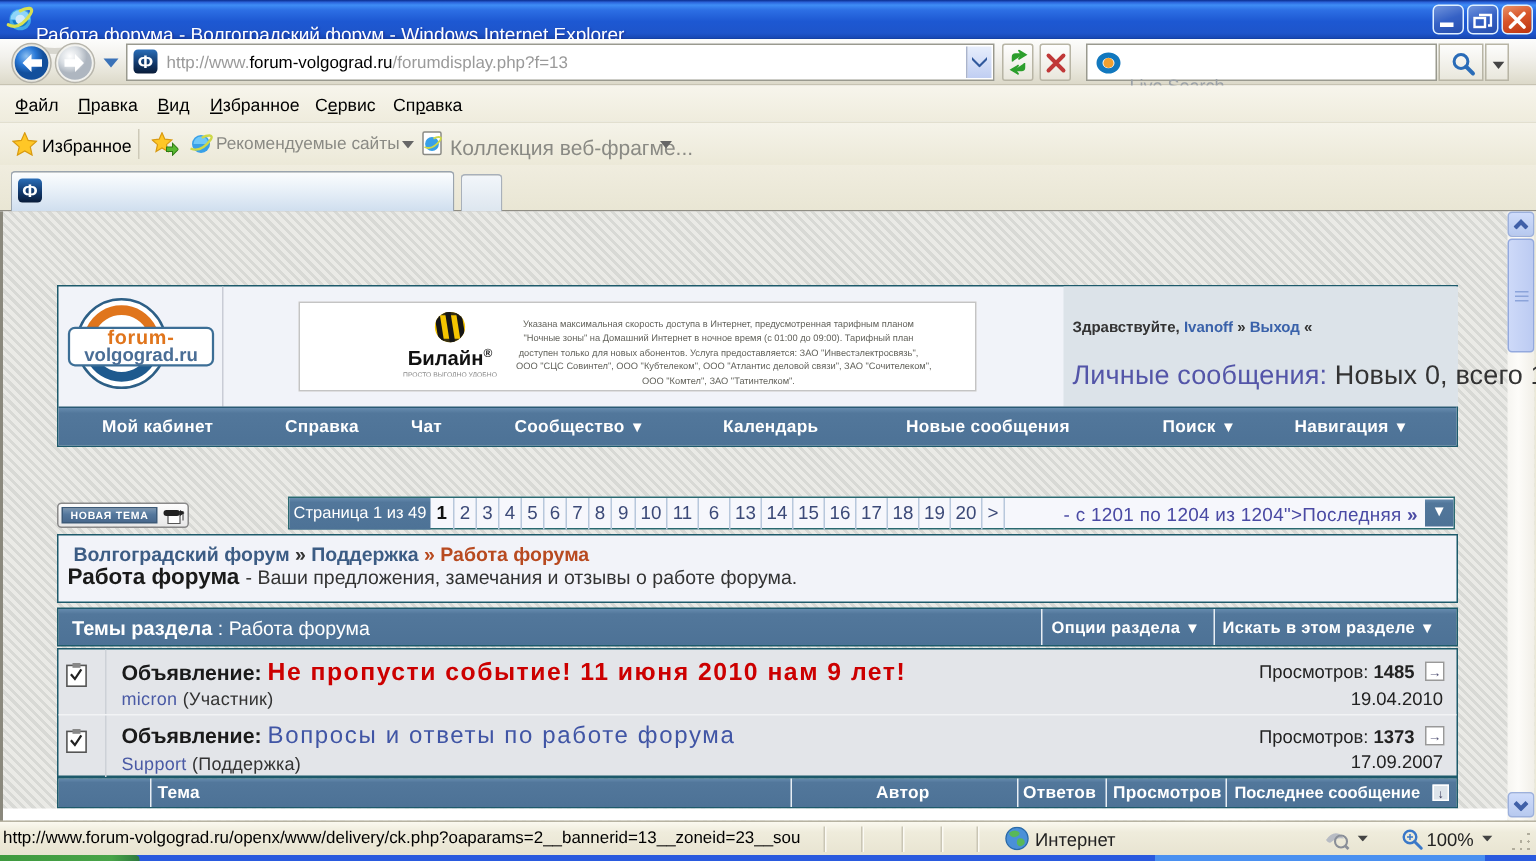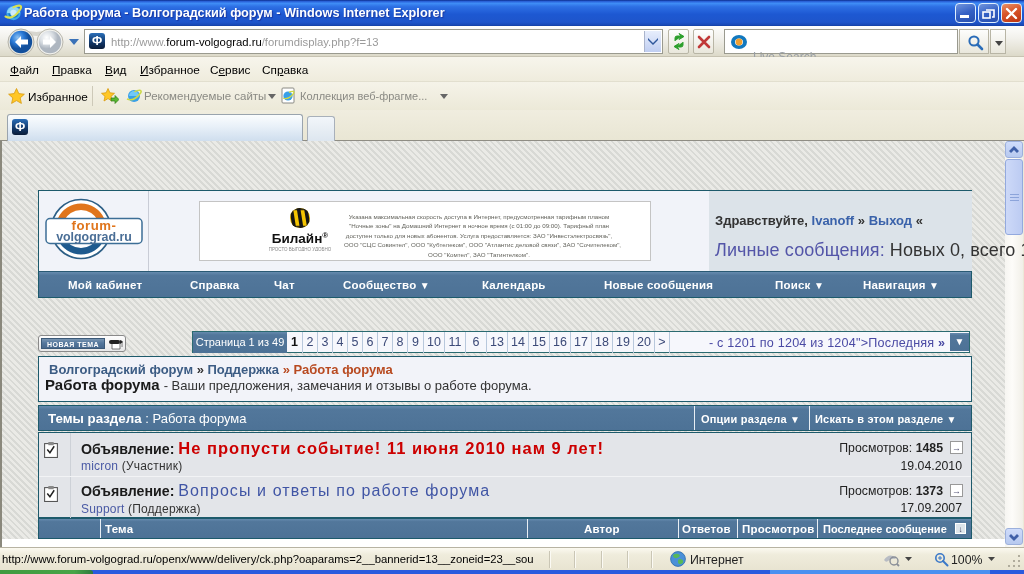--- a/index.html
+++ b/index.html
@@ -2,21 +2,21 @@
 <html><head><meta charset="utf-8">
 <style>
 *{margin:0;padding:0;box-sizing:border-box;}
 html,body{width:1024px;height:574px;overflow:hidden;}
 body{font-family:"Liberation Sans",sans-serif;position:relative;background:#fff;}
 #screen{position:absolute;left:0;top:0;width:1024px;height:574px;}
 .abs{position:absolute;}
 
 #titlebar{left:0;top:0;width:1024px;height:26px;
 background:linear-gradient(180deg,#0b2c8e 0%,#2b65dc 6%,#3f8df6 13%,#2d6fe4 26%,#1d58d2 55%,#1e55cb 85%,#1848b4 97%,#123c9a 100%);}
-#titletext{left:24px;top:6px;color:#fff;font-size:12.7px;font-weight:bold;text-shadow:1px 1px 1px #1a37a0;}
+#titletext{left:24px;top:16px;color:#fff;font-size:12.7px;font-weight:normal;text-shadow:1px 1px 1px #1a37a0;}
 .winbtn{top:3px;width:21px;height:20px;border-radius:4px;border:1px solid #dff0ff;}
 #btnmin{left:955px;background:linear-gradient(160deg,#7195dd 0%,#3561c5 50%,#274fae 100%);}
 #btnmax{left:978px;background:linear-gradient(160deg,#7195dd 0%,#3561c5 50%,#274fae 100%);}
 #btnclose{left:1001px;background:linear-gradient(160deg,#e89166 0%,#d8552a 45%,#bc3410 100%);}
 .winglyph{position:absolute;color:#fff;}
 
 #addrrow{left:0;top:26px;width:1024px;height:31px;
 background:linear-gradient(180deg,#fdfdfc 0%,#f2f1ec 40%,#e6e4d8 75%,#dcd9c9 100%);border-bottom:1px solid #c7c3b2;}
 #addrfield{left:84px;top:3px;width:579px;height:25px;background:#fff;border:1px solid #9a9a8f;}
 #addrdrop{right:1px;top:1px;width:17px;height:21px;background:linear-gradient(180deg,#e7eefc,#c0cef2);border-left:1px solid #aab4cc;position:absolute;}
@@ -180,21 +180,21 @@
       </svg>
     <div class="abs gray" style="left:144px;top:8px;font-size:11.5px">Рекомендуемые сайты</div>
     <svg class="abs" style="left:268px;top:12px" width="8" height="5" viewBox="0 0 8 5">
         <path d="M0 0 h8 l-4 5 z" fill="#666"></path>
       </svg>
     <svg class="abs" style="left:281px;top:5px" width="15" height="17" viewBox="0 0 15 17">
         <rect x="1" y="1" width="12" height="15" rx="1" fill="#fff" stroke="#8a8a84"></rect>
         <circle cx="7" cy="9" r="4.6" fill="#38a0e8"></circle>
         <path d="M2 11 Q7 13.5 12.5 6.5 Q13.6 4.6 12 4.4 Q10 4.3 8 5.4" fill="none" stroke="#cdd848" stroke-width="1.3"></path>
       </svg>
-    <div class="abs gray" style="left:300px;top:8px;font-size:11px">Коллекция веб-фрагме...</div>
+    <div class="abs gray" style="left:300px;top:8px;font-size:14px">Коллекция веб-фрагме...</div>
     <svg class="abs" style="left:440px;top:12px" width="8" height="5" viewBox="0 0 8 5">
         <path d="M0 0 h8 l-4 5 z" fill="#666"></path>
       </svg>
   </div>
 
   <div id="tabrow" class="abs">
     <div id="tab1">
       <div class="favicon" style="left:4px;top:4px">Ф</div>
     </div>
     <div id="tabstub"></div>
@@ -246,21 +246,21 @@
               </g>
           <path d="M0 0 h24 v3.5 h-24 z M0 20.5 h24 v3.5 h-24 z" fill="#151515" opacity="0.85"></path>
             </g>
         </svg>
         <div class="abs" style="left:60px;top:29px;width:80px;text-align:center;font-size:13.5px;font-weight:bold;color:#111">Билайн<span style="font-size:8px;vertical-align:top">®</span></div>
         <div class="abs" style="left:68px;top:45px;width:64px;height:4px;font-size:4.5px;color:#888;text-align:center;white-space:nowrap;overflow:hidden">ПРОСТО ВЫГОДНО УДОБНО</div>
         <div class="abs" style="left:144px;top:10px;width:270px;font-size:6.2px;line-height:9.4px;color:#63635c;text-align:center;white-space:nowrap">Указана максимальная скорость доступа в Интернет, предусмотренная тарифным планом<br>"Ночные зоны" на Домашний Интернет в ночное время (с 01:00 до 09:00). Тарифный план<br>доступен только для новых абонентов. Услуга предоставляется: ЗАО "Инвестэлектросвязь",<br>ООО "СЦС Совинтел", ООО "Кубтелеком", ООО  "Атлантис деловой связи", ЗАО "Сочителеком",<br>ООО "Комтел", ЗАО "Татинтелком".</div>
       </div>
 
       <div class="abs" style="left:670px;top:0;width:263px;height:80px;background:#dce3e9">
-        <div class="abs" style="left:6px;top:22px;font-size:13px;font-weight:bold;color:#333;white-space:nowrap">Здравствуйте, <span style="color:#3a62aa">Ivanoff</span> » <span style="color:#3a62aa">Выход</span> «</div>
+        <div class="abs" style="left:6px;top:22px;font-size:10px;font-weight:bold;color:#333;white-space:nowrap">Здравствуйте, <span style="color:#3a62aa">Ivanoff</span> » <span style="color:#3a62aa">Выход</span> «</div>
         <div class="abs" style="left:6px;top:49px;font-size:18px;color:#333;letter-spacing:0.1px;white-space:nowrap"><span style="color:#5355a8">Личные сообщения:</span> Новых 0, всего 1144.</div>
       </div>
 
       <div class="abs steel" style="left:0;top:80px;width:932px;height:26px;border-top:1px solid #2a5a74">
         <div class="abs wcell" style="left:29px;top:7px">Мой кабинет</div>
         <div class="abs wcell" style="left:151px;top:7px">Справка</div>
         <div class="abs wcell" style="left:235px;top:7px">Чат</div>
         <div class="abs wcell" style="left:304px;top:7px">Сообщество <span style="font-size:10px">▼</span></div>
         <div class="abs wcell" style="left:443px;top:7px">Календарь</div>
         <div class="abs wcell" style="left:565px;top:7px">Новые сообщения</div>

